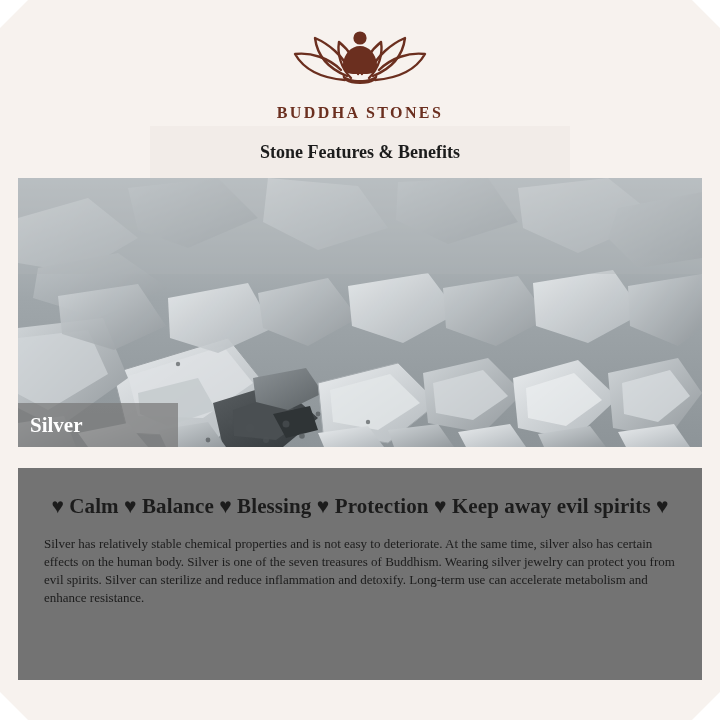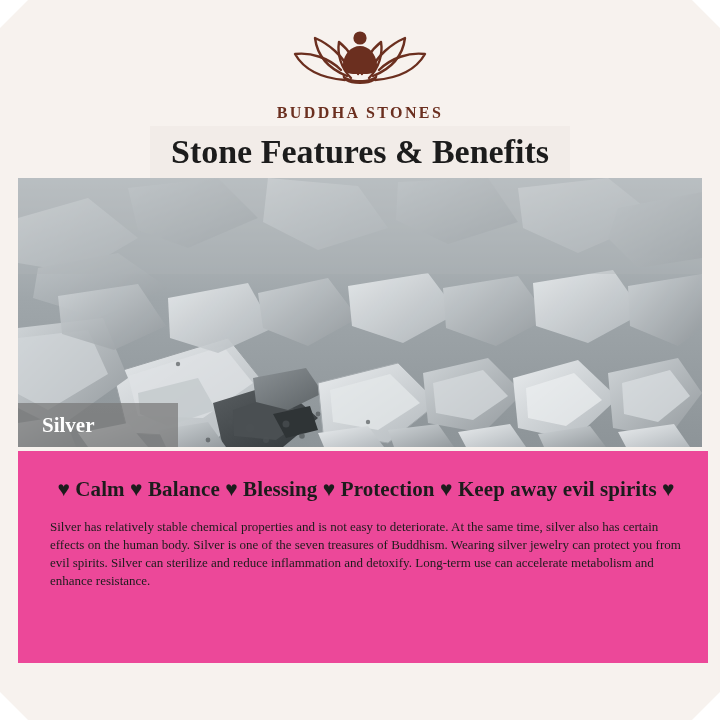--- a/index.html
+++ b/index.html
@@ -76,21 +76,21 @@
     left: 150px;
     width: 420px;
     height: 52px;
     background: #f2ece8;
     display: flex;
     align-items: center;
     justify-content: center;
   }
   .title-text {
     font-family: "Liberation Serif", serif;
-    font-size: 34px;
+    font-size: 18px;
     font-weight: bold;
     color: #1c1c1c;
   }
 
   
   .hero {
     position: absolute;
     top: 178px;
     left: 18px;
     width: 684px;
@@ -111,32 +111,31 @@
     height: 44px;
     background: rgba(120,120,120,0.72);
     display: flex;
     align-items: center;
   }
   .hero-label-text {
     color: #ffffff;
     font-family: "Liberation Serif", serif;
     font-weight: bold;
     font-size: 21px;
-    padding-left: 24px;
+    padding-left: 12px;
   }
 
   
   .body-panel {
     position: absolute;
-    top: 451px;
+    top: 468px;
     left: 18px;
     width: 684px;
     height: 212px;
-    background: #ec4899;
-    padding-left: 6px;
+    background: #737373;
   }
   .keywords {
     margin: 26px 0 0 0;
     text-align: center;
     font-family: "Liberation Serif", serif;
     font-size: 21px;
     font-weight: bold;
     color: #1c1c1c;
     letter-spacing: 0.1px;
   }

